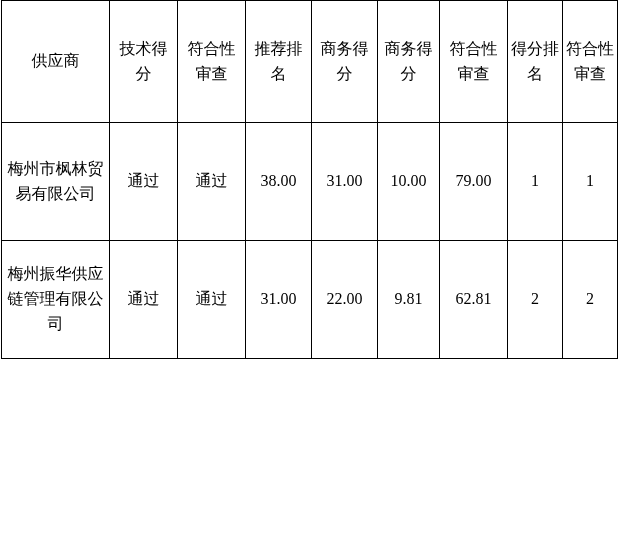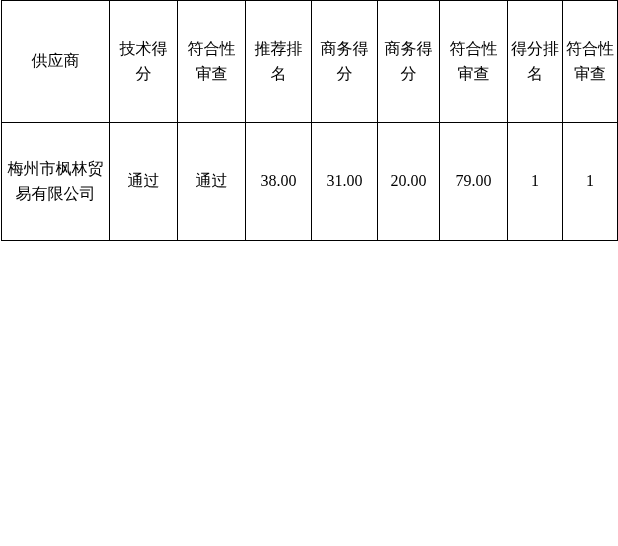--- a/index.html
+++ b/index.html
@@ -92,20 +92,31 @@
         <th>符合性审查</th>
       </tr>
     </thead>
     <tbody>
       <tr>
         <td class="supplier-cell">梅州市枫林贸易有限公司</td>
         <td>通过</td>
         <td>通过</td>
         <td>38.00</td>
         <td>31.00</td>
-        <td>20.00</td>
+        <td>10.00</td>
         <td>79.00</td>
         <td>1</td>
         <td>1</td>
+      </tr>
+      <tr>
+        <td class="supplier-cell">梅州振华供应链管理有限公司</td>
+        <td>通过</td>
+        <td>通过</td>
+        <td>31.00</td>
+        <td>22.00</td>
+        <td>9.81</td>
+        <td>62.81</td>
+        <td>2</td>
+        <td>2</td>
       </tr>
     </tbody>
   </table>
 </div>
 
 </body></html>

